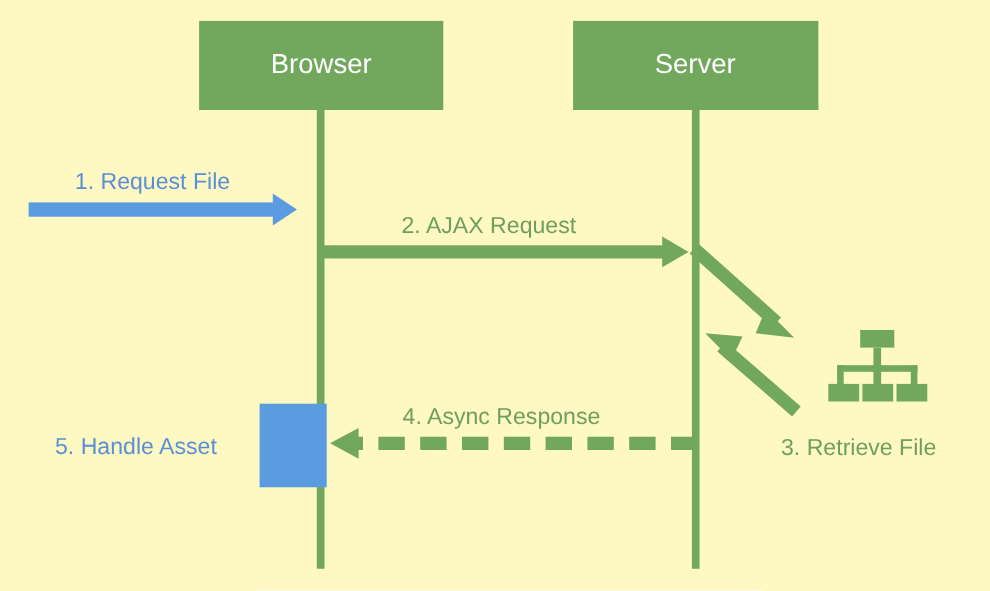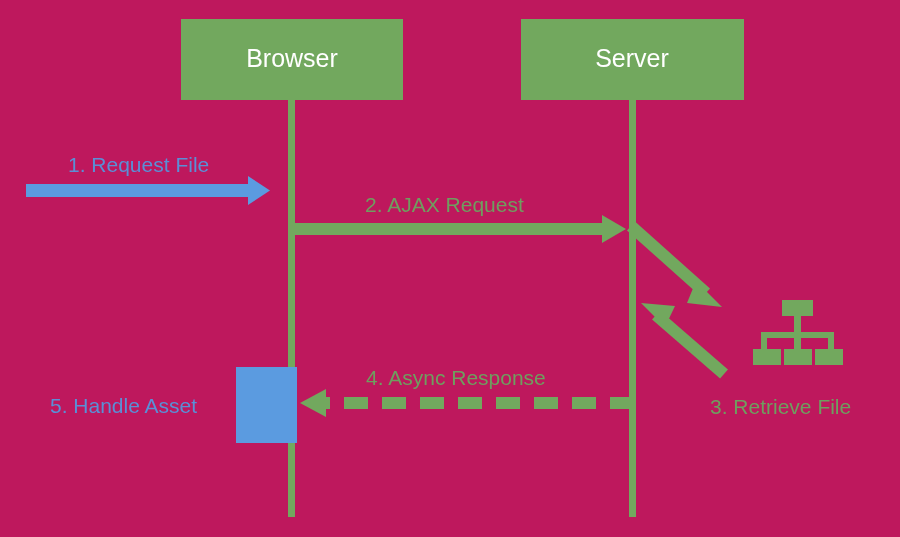--- a/index.html
+++ b/index.html
@@ -7,21 +7,21 @@
     padding: 0;
     background: #ffffff;
   }
   body {
     font-family: "Liberation Sans", "DejaVu Sans", sans-serif;
   }
   #diagram-root {
     position: relative;
     width: 900px;
     height: 537px;
-    background: #be185d;
+    background: #fef9c3;
     overflow: hidden;
   }
   #diagram-svg {
     position: absolute;
     left: 0;
     top: 0;
     width: 900px;
     height: 537px;
     display: block;
   }

